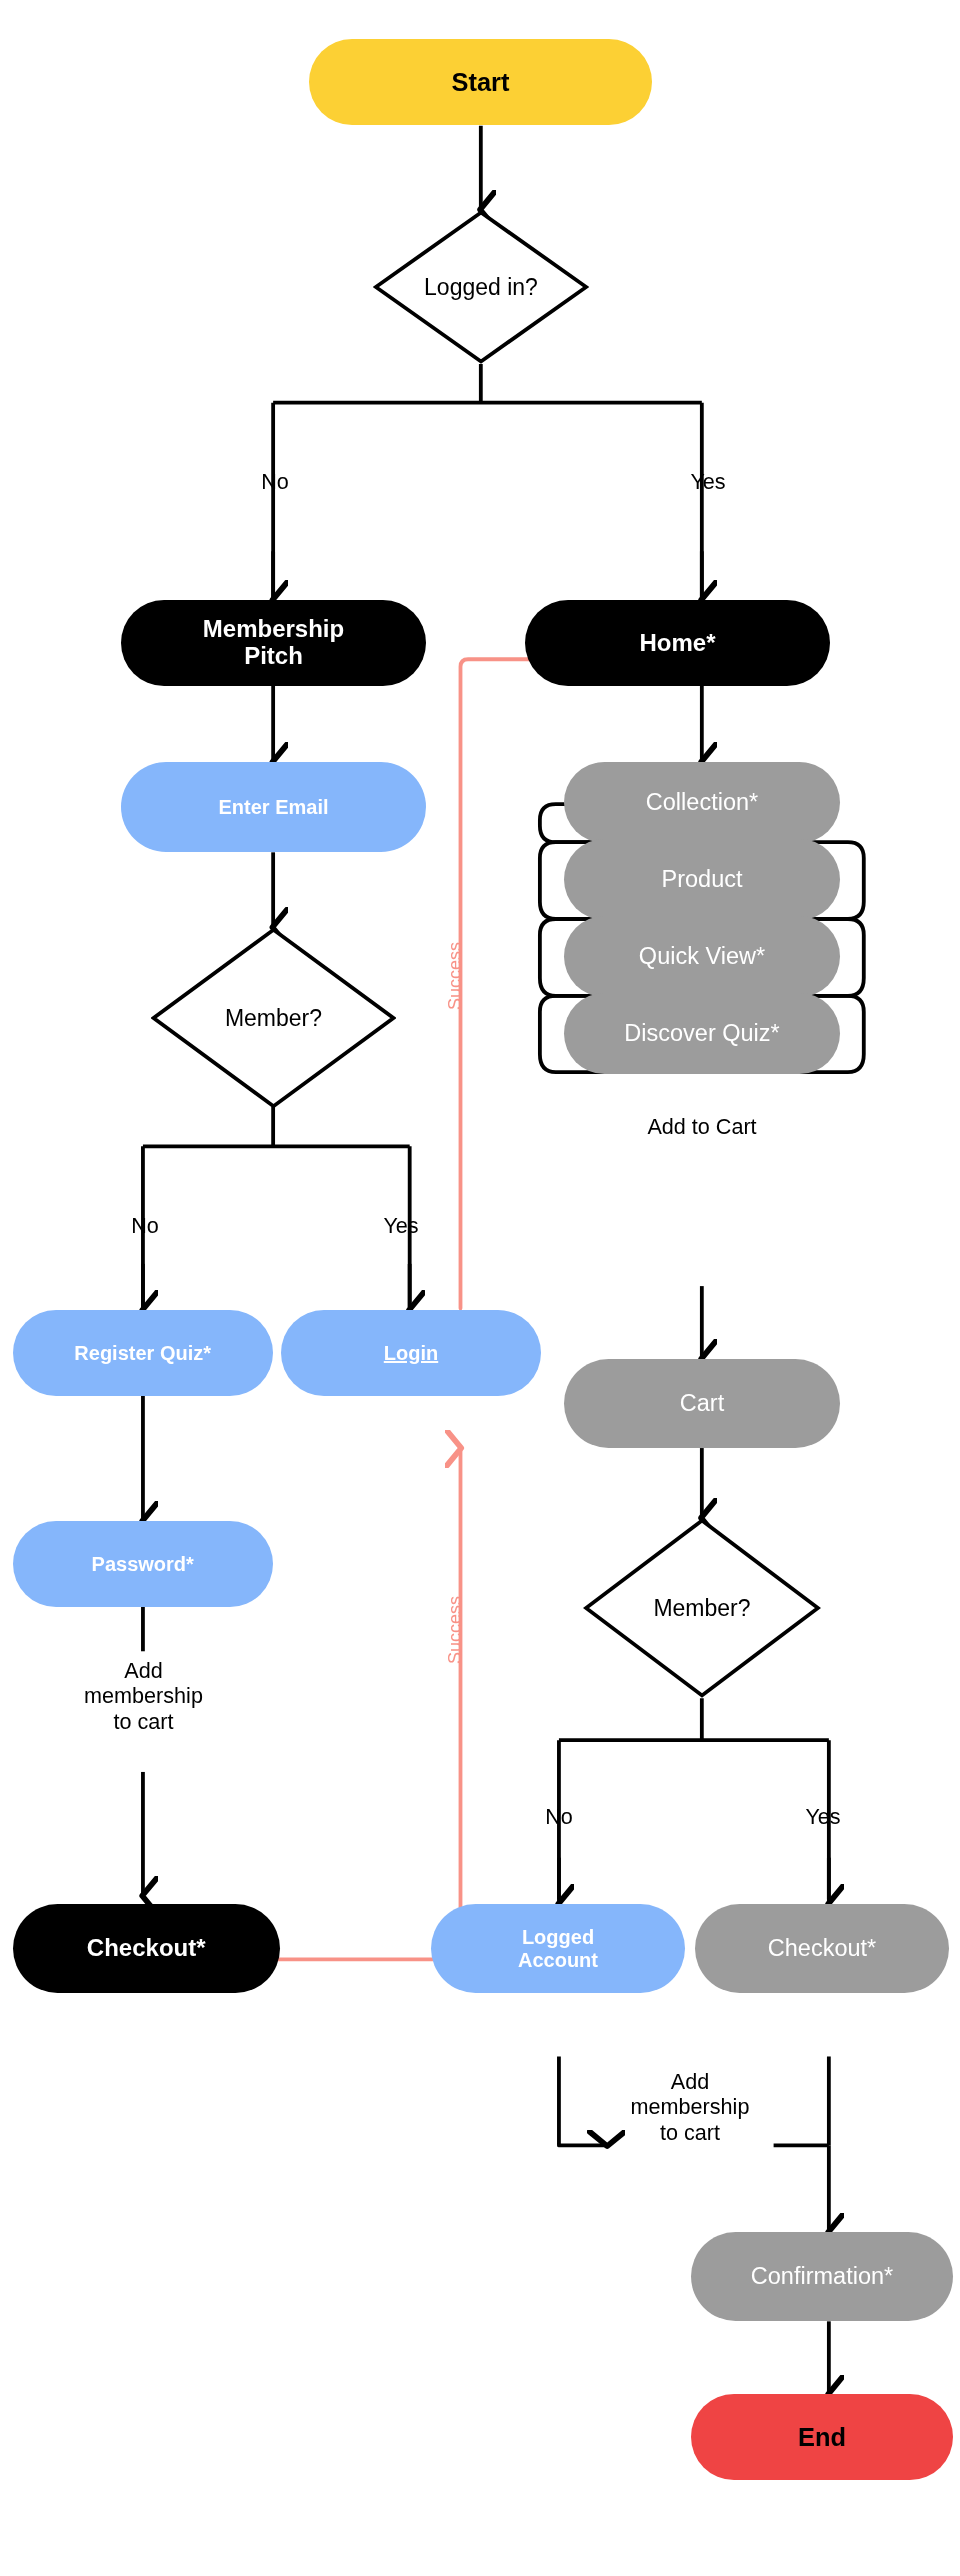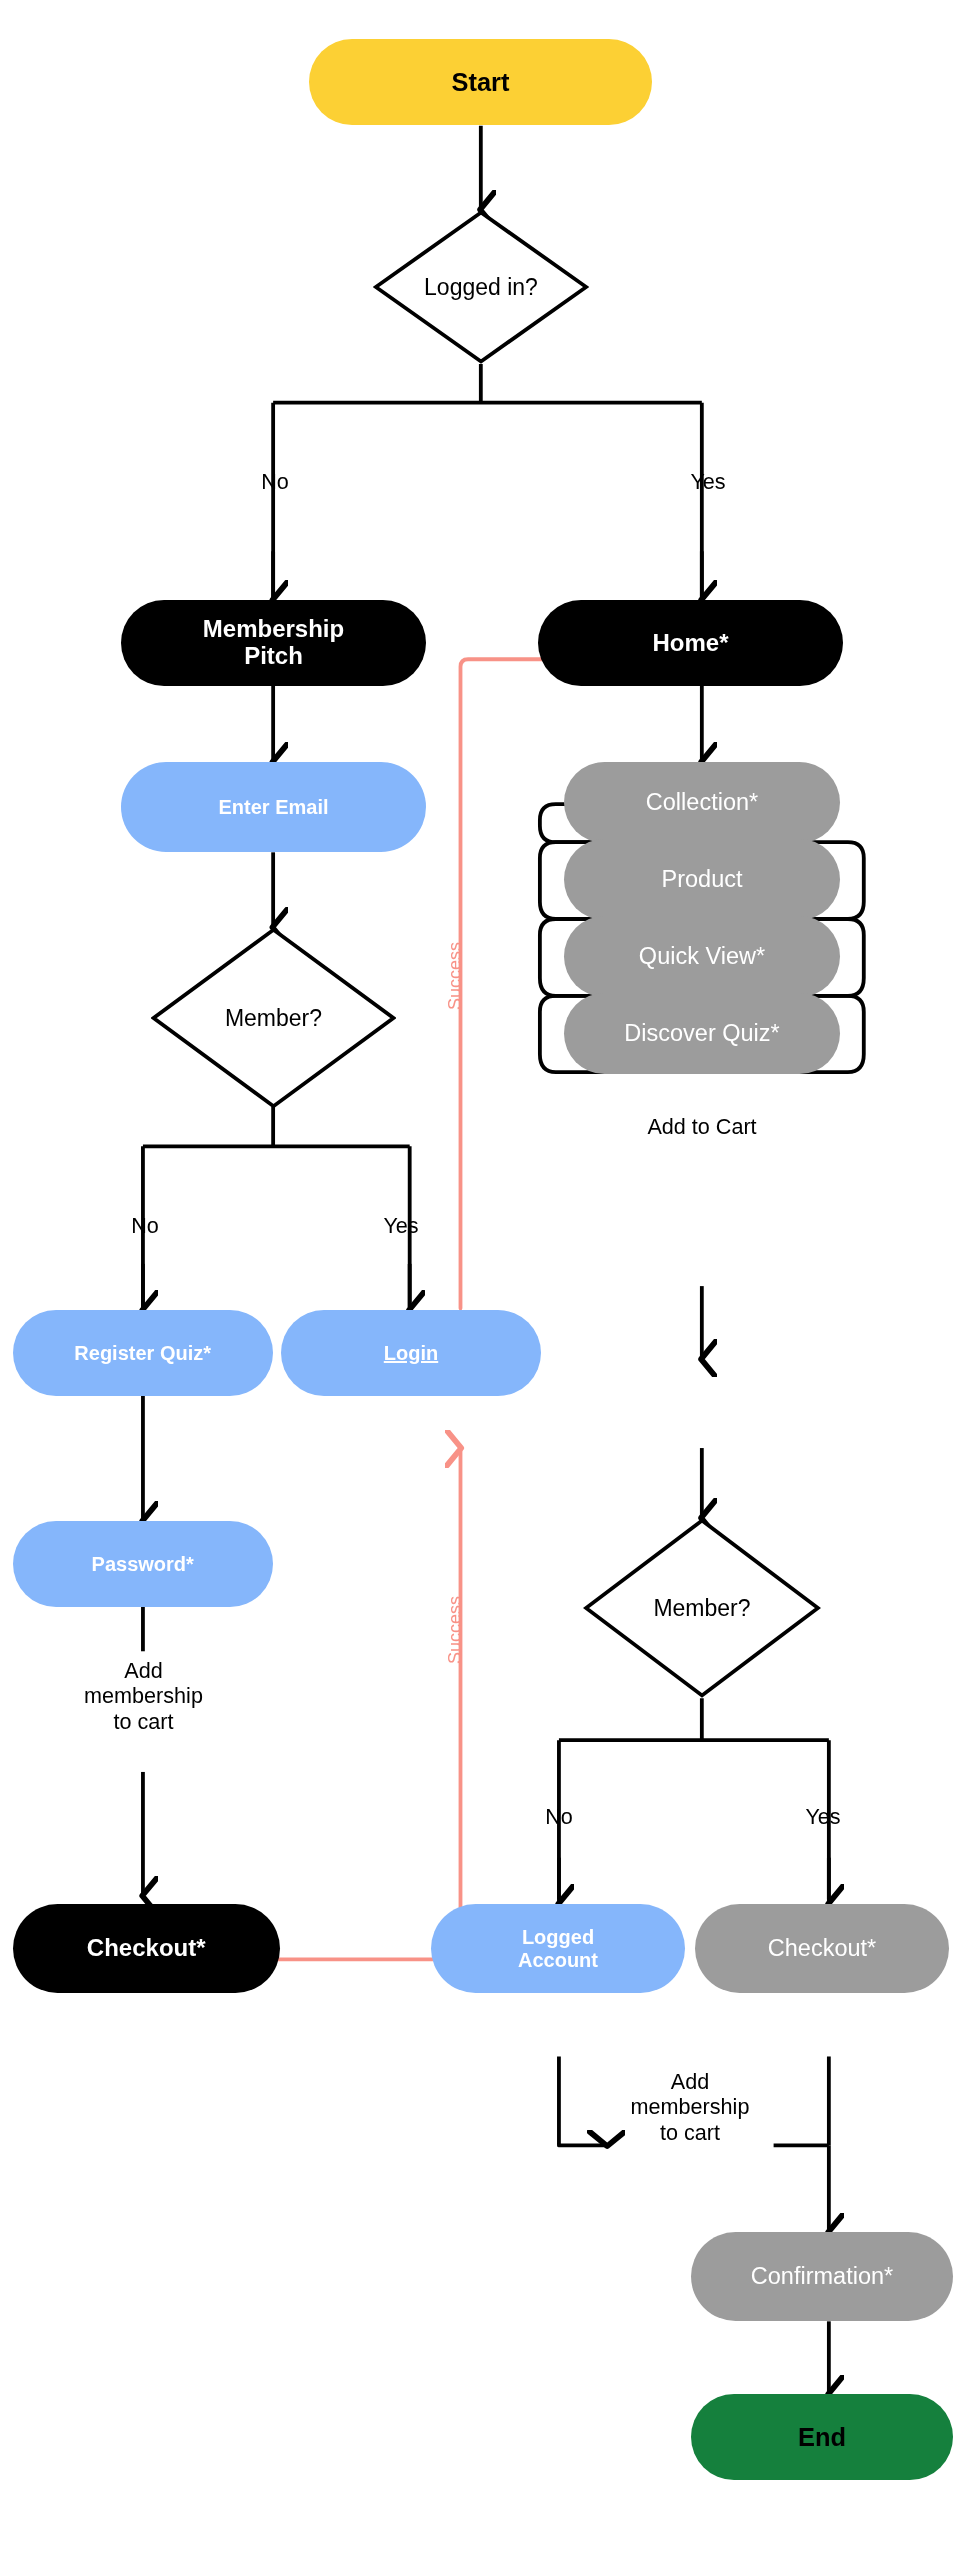--- a/index.html
+++ b/index.html
@@ -7,21 +7,21 @@
   #stage{position:relative;width:961px;height:2576px;background:#fff;overflow:hidden;border-radius:20px;}
   #wires{position:absolute;left:0;top:0;width:961px;height:2576px;pointer-events:none;}
 
   .node{position:absolute;display:flex;align-items:center;justify-content:center;
         text-align:center;box-sizing:border-box;line-height:1.12;}
   .pill{border-radius:634px;}
   .t-start{background:#FCD034;color:#000;font-weight:bold;font-size:25.4px;}
   .t-black{background:#000000;color:#ffffff;font-weight:bold;font-size:24px;}
   .t-blue{background:#85B6FB;color:#ffffff;font-weight:bold;font-size:20px;}
   .t-gray{background:#9C9C9C;color:#ffffff;font-weight:normal;font-size:23.5px;text-align:center;}
-  .t-end{background:#15803d;color:#000000;font-weight:bold;font-size:25.4px;}
+  .t-end{background:#ef4444;color:#000000;font-weight:bold;font-size:25.4px;}
 
   .diamond{position:absolute;}
   .diamond .dlabel{position:absolute;left:0;top:0;width:100%;height:100%;
         display:flex;align-items:center;justify-content:center;
         font-weight:normal;font-size:23px;color:#000;}
 
   .edgelabel{position:absolute;color:#000;font-size:21.6px;line-height:1.18;
         white-space:pre-line;text-align:center;}
   .vlabel{position:absolute;color:#F89287;font-size:18px;
         transform:rotate(-90deg);transform-origin:left top;white-space:nowrap;}
@@ -105,21 +105,21 @@
     </svg>
     <div class="dlabel">Logged in?</div>
   </div>
 
   <div class="edgelabel" style="left:240px;top:469px;width:70px;">No</div>
   <div class="edgelabel" style="left:673px;top:469px;width:70px;">Yes</div>
 
   <div class="node pill t-black" style="left:121px;top:600px;width:305px;height:86px;white-space:pre-line;">Membership
 Pitch</div>
 
-  <div class="node pill t-black" style="left:538px;top:600px;width:305px;height:86px;">Home*</div>
+  <div class="node pill t-black" style="left:525px;top:600px;width:305px;height:86px;">Home*</div>
 
   <div class="node pill t-blue" style="left:121px;top:762px;width:305px;height:90px;">Enter Email</div>
 
   <div class="node pill t-gray" style="left:564px;top:762px;width:276px;height:81px;">Collection*</div>
   <div class="node pill t-gray" style="left:564px;top:839px;width:276px;height:81px;">Product</div>
   <div class="node pill t-gray" style="left:564px;top:916px;width:276px;height:81px;">Quick View*</div>
   <div class="node pill t-gray" style="left:564px;top:993px;width:276px;height:81px;">Discover Quiz*</div>
 
   <div class="edgelabel" style="left:575px;top:1114px;width:254px;">Add to Cart</div>
 
@@ -128,20 +128,21 @@
       <polygon points="193,4 382,143 193,282 4,143" fill="#ffffff" stroke="#000" stroke-width="6"></polygon>
     </svg>
     <div class="dlabel">Member?</div>
   </div>
 
   <div class="edgelabel" style="left:113px;top:1213px;width:64px;">No</div>
   <div class="edgelabel" style="left:366px;top:1213px;width:70px;">Yes</div>
 
   <div class="node pill t-blue" style="left:12.7px;top:1310px;width:260px;height:86px;">Register Quiz*</div>
   <div class="node pill t-blue" style="left:281px;top:1310px;width:260px;height:86px;text-decoration:underline;">Login</div>
+  <div class="node pill t-gray" style="left:564px;top:1359px;width:276px;height:89px;">Cart</div>
 
   <div class="node pill t-blue" style="left:12.7px;top:1521px;width:260px;height:86px;">Password*</div>
 
   <div class="edgelabel" style="left:48px;top:1658px;width:191px;">Add
 membership
 to cart</div>
 
   <div class="diamond" style="left:583px;top:1518px;width:238px;height:180px;">
     <svg width="238" height="180" viewBox="0 0 374 284">
       <polygon points="187,4 370,142 187,280 4,142" fill="#ffffff" stroke="#000" stroke-width="6"></polygon>

